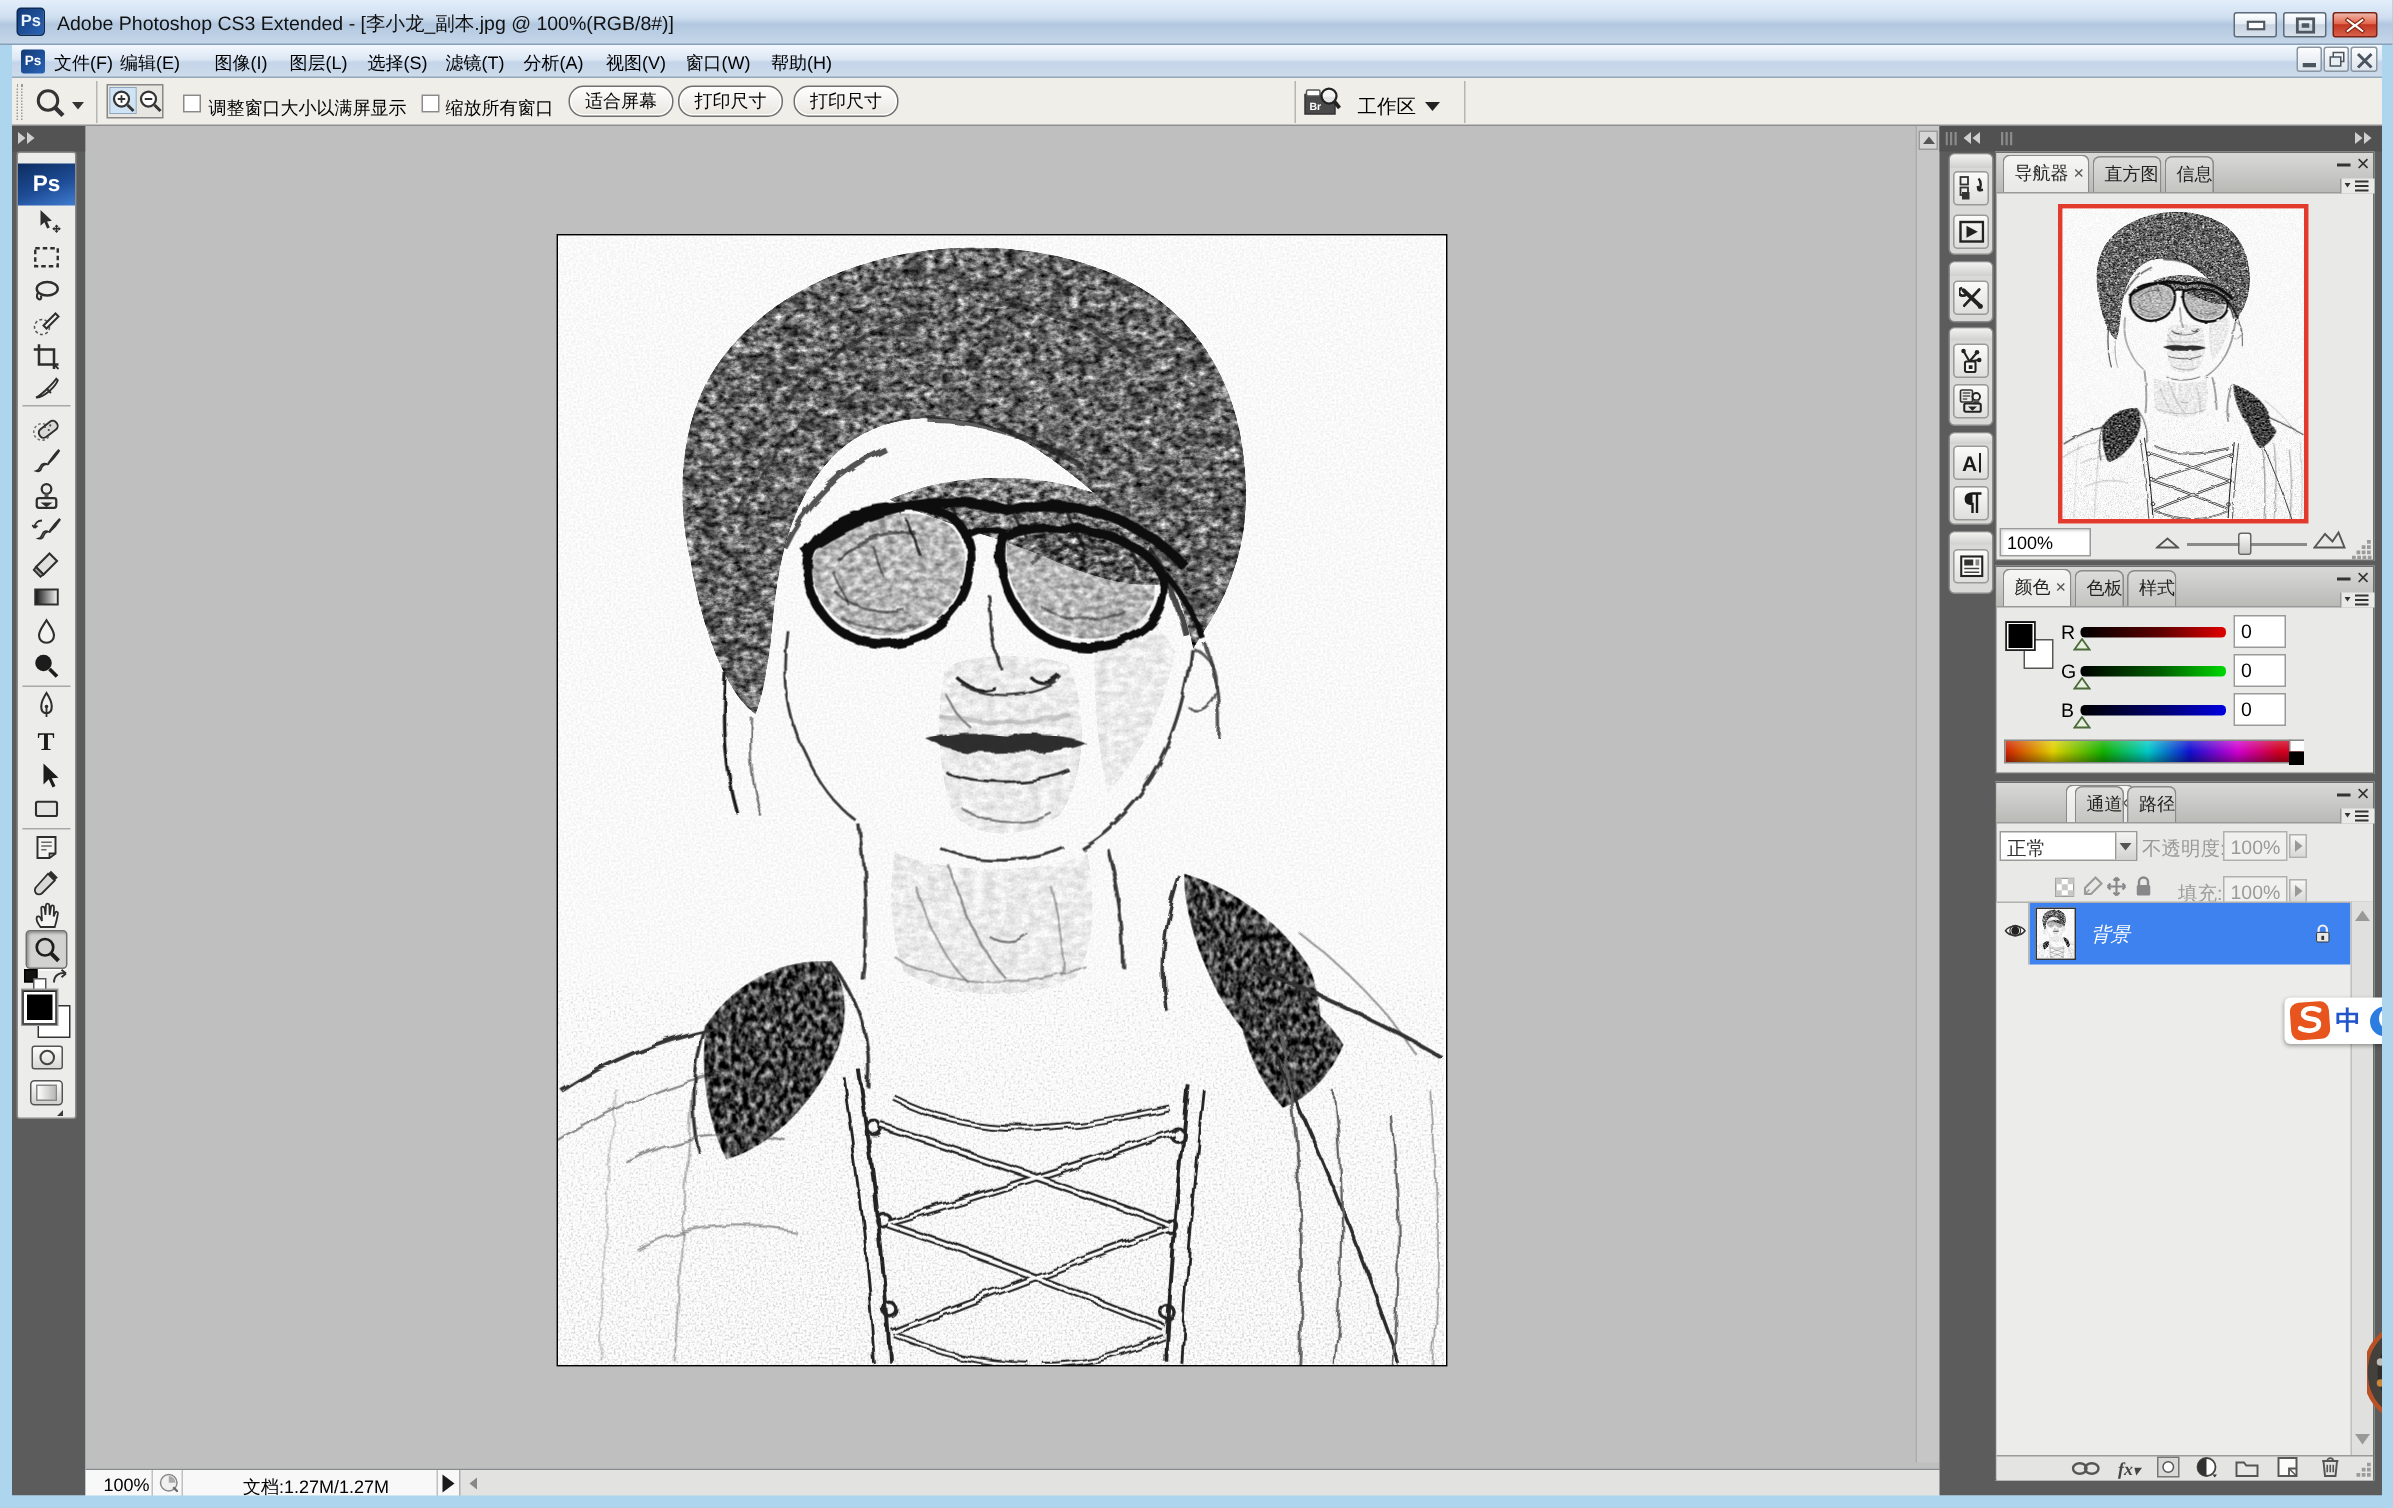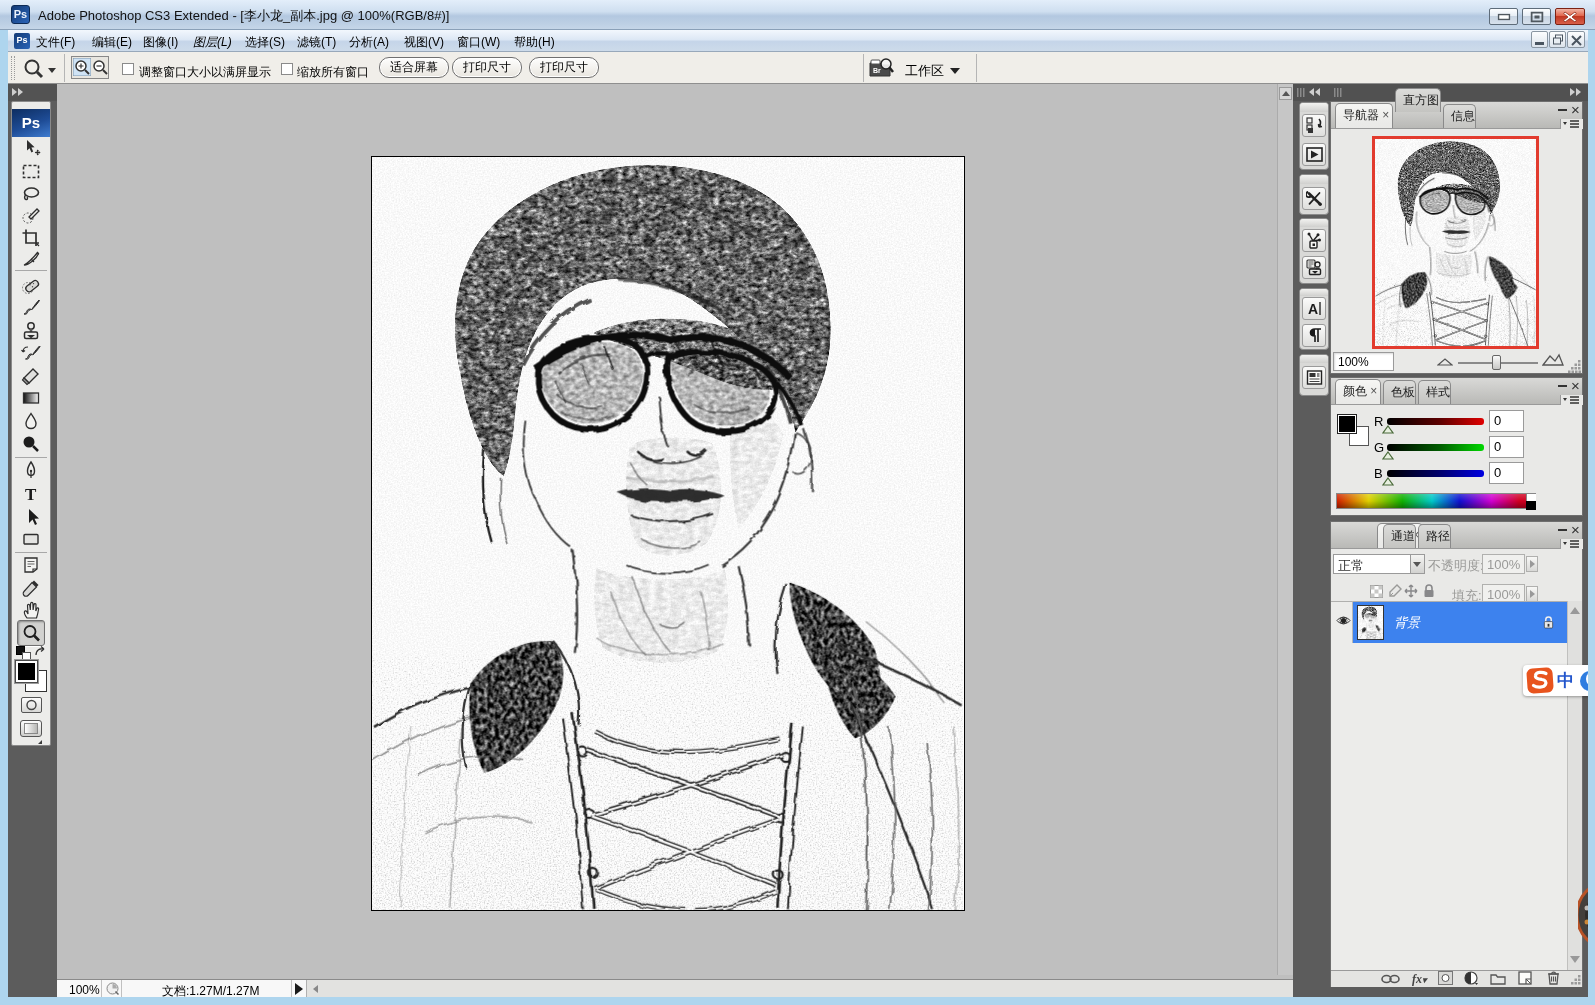--- a/index.html
+++ b/index.html
@@ -290,23 +290,23 @@
   </div>
 <div class="abs wbtn" style="left:1555px;width:30px;background:linear-gradient(#f0b5a5 0%,#e2674e 45%,#c23721 50%,#d8604a 100%);border-color:#7c2213;">
   <svg class="g" width="14" height="12" viewBox="0 0 14 12">
       <path d="M2 1 L7 4.6 L12 1 L13.4 2.4 L9 6 L13.4 9.6 L12 11 L7 7.4 L2 11 L0.6 9.6 L5 6 L0.6 2.4 Z" fill="#fff" stroke="#8c2b18" stroke-width="0.8"></path>
     </svg>
   </div>
 
 <div class="abs" id="menubar"></div>
 <div class="abs" style="left:14px;top:33px;width:16px;height:16px;border-radius:2px;background:linear-gradient(135deg,#123a75,#2a64b8);color:#fff;font-size:9px;font-weight:bold;text-align:center;line-height:15px;">Ps</div>
 <div class="mitem" style="left:36px;">文件(F)</div>
-<div class="mitem" style="left:92px;">编辑(E)</div>
+<div class="mitem" style="left:80px;">编辑(E)</div>
 <div class="mitem" style="left:143px;">图像(I)</div>
-<div class="mitem" style="left:193px;font-style:italic;">图层(L)</div>
+<div class="mitem" style="left:193px;">图层(L)</div>
 <div class="mitem" style="left:245px;">选择(S)</div>
 <div class="mitem" style="left:297px;">滤镜(T)</div>
 <div class="mitem" style="left:349px;">分析(A)</div>
 <div class="mitem" style="left:404px;">视图(V)</div>
 <div class="mitem" style="left:457px;">窗口(W)</div>
 <div class="mitem" style="left:514px;">帮助(H)</div>
 
 <div class="abs" style="left:1531px;top:31px;width:17px;height:17px;border:1px solid #8a96a2;background:linear-gradient(#fcfdfe,#dde4ec);border-radius:2px;">
   <svg style="position:absolute;left:3px;top:10px" width="9" height="3">
       <rect width="9" height="3" fill="#4a5560"></rect>
@@ -594,21 +594,21 @@
 <svg class="abs" style="left:1306px;top:369px" width="17" height="17" viewBox="0 0 17 17">
     <rect x="1.5" y="2" width="14" height="13" fill="#fcfcfa" stroke="#222" stroke-width="1.4"></rect>
     <rect x="3.5" y="4" width="6" height="4" fill="#333"></rect>
     <path d="M3.5 10 h10 M3.5 12.5 h10" stroke="#444" stroke-width="1.1"></path>
     <rect x="11" y="4" width="2.5" height="4" fill="#888"></rect>
   </svg>
 
 <div class="pgroup" style="top:101px;height:273px;"></div>
 <div class="abs tabbar" style="left:1331px;top:102px;width:251px;"></div>
 <div class="tab active" style="left:1335px;top:103px;width:58px;">导航器 <span style="color:#555">×</span></div>
-<div class="tab" style="left:1395px;top:88px;width:46px;">直方图</div>
+<div class="tab" style="left:1395px;top:104px;width:46px;">直方图</div>
 <div class="tab" style="left:1443px;top:104px;width:33px;">信息</div>
 <div class="abs" style="left:1558px;top:109px;width:9px;height:2px;background:#333;"></div>
 <div class="pmin" style="left:1571px;top:101px;font-size:15px;">×</div>
 <div class="abs" style="left:1560px;top:119px;width:23px;height:10px;background:#e9e9e7;border-left:1px solid #9a9a9a;"></div>
 <svg class="abs" style="left:1563px;top:120px" width="17" height="8">
     <path d="M0 2 L4 2 L2 5 Z" fill="#333"></path>
     <path d="M7 1 h9 M7 4 h9 M7 7 h9" stroke="#333" stroke-width="1.3"></path>
   </svg>
 
 <div class="abs" style="left:1372px;top:136px;width:167px;height:213px;background:#fff;border:3px solid #e23b2e;"></div>

